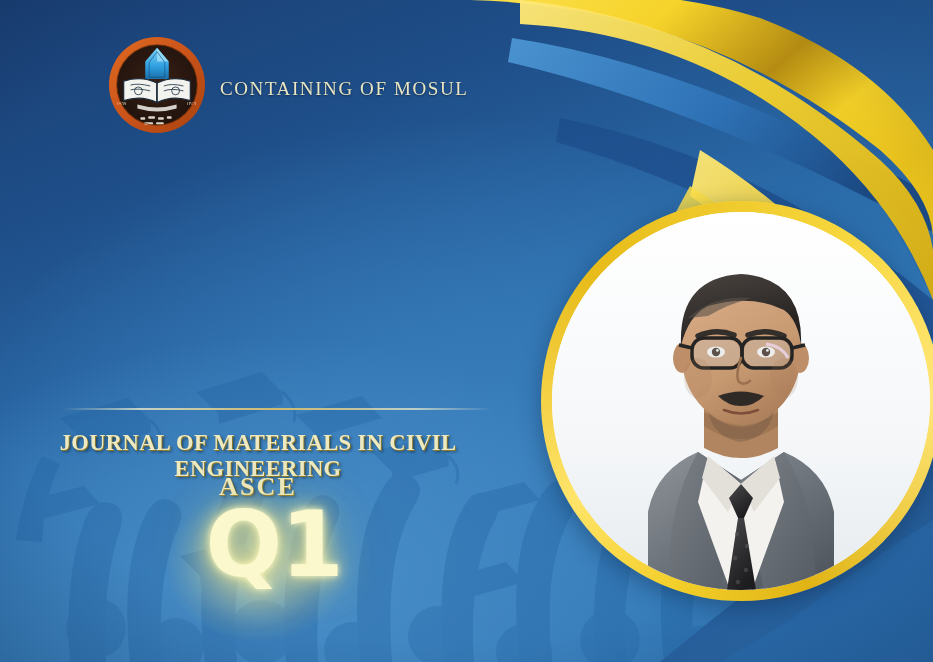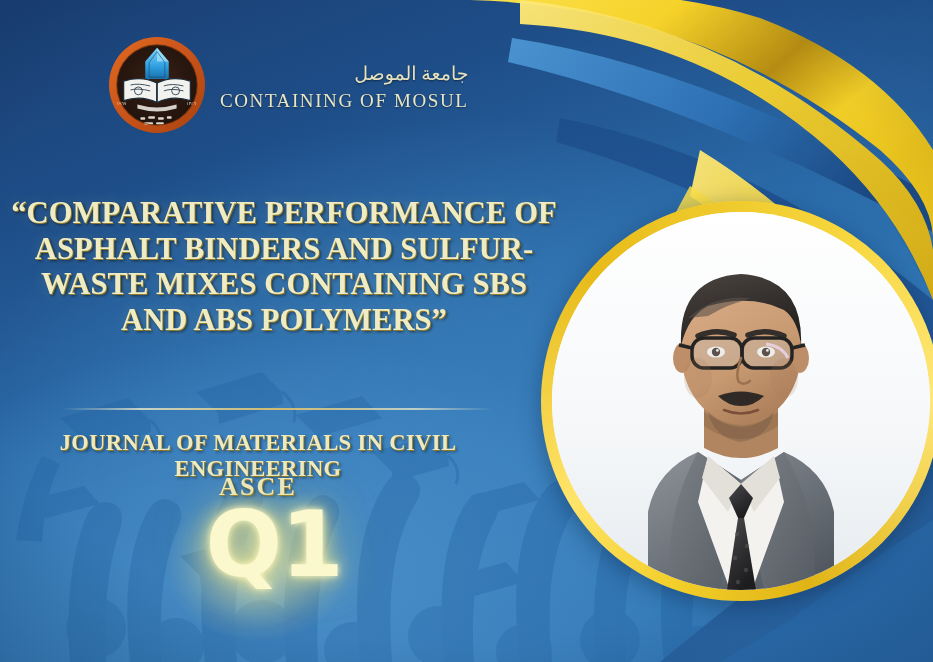--- a/index.html
+++ b/index.html
@@ -271,26 +271,24 @@
         </g>
 
         <g fill="#f0e0cc" font-size="4.5" font-family="DejaVu Sans, sans-serif">
           <text x="9" y="70">١٩٦٧</text>
           <text x="80" y="70">١٣٨٦</text>
         </g>
         <circle cx="50" cy="50" r="41" fill="none" stroke="#6d2f0c" stroke-width="1.2" opacity=".7"></circle>
       </svg>
     </div>
     <div class="header-text">
-      <div class="uni-ar">جامعة الموصل</div>
       <div class="uni-en">CONTAINING OF MOSUL</div>
     </div>
   </div>
 
-  <div class="title">“COMPARATIVE PERFORMANCE OF ASPHALT BINDERS AND SULFUR-WASTE MIXES CONTAINING SBS AND ABS POLYMERS”</div>
 
   <div class="divider"></div>
 
   <div class="journal">JOURNAL OF MATERIALS IN CIVIL ENGINEERING</div>
   <div class="asce">ASCE</div>
 
   <div class="q1-glow"></div>
   <div class="q1">Q1</div>
 
   <div class="portrait-wrap">

